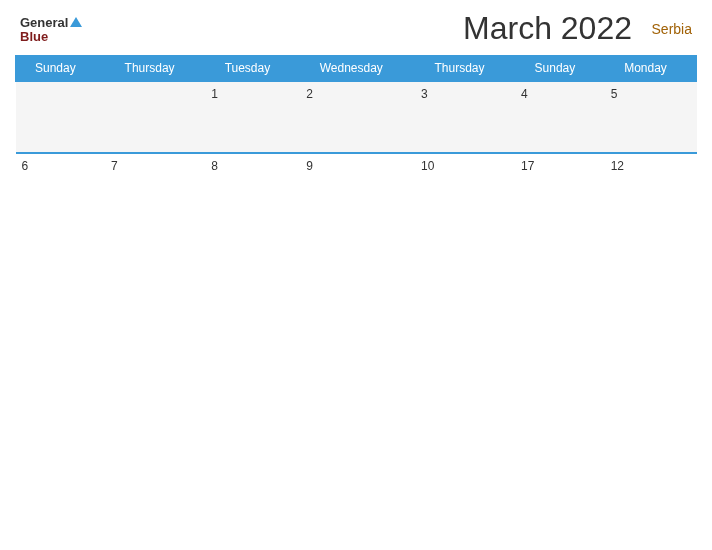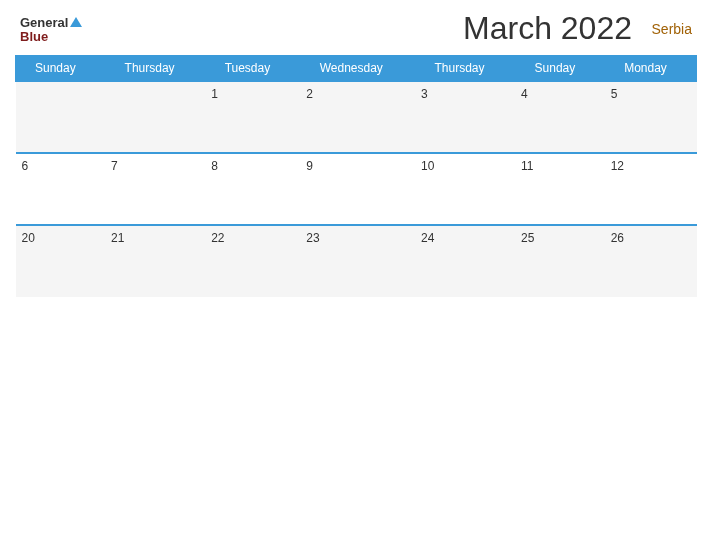--- a/index.html
+++ b/index.html
@@ -155,27 +155,18 @@
           <td><span class="day-num">3</span></td>
           <td><span class="day-num">4</span></td>
           <td><span class="day-num">5</span></td>
         </tr>
         <tr class="week-row">
           <td><span class="day-num">6</span></td>
           <td><span class="day-num">7</span></td>
           <td><span class="day-num">8</span></td>
           <td><span class="day-num">9</span></td>
           <td><span class="day-num">10</span></td>
-          <td><span class="day-num">11</span></td>
+          <td><span class="day-num">17</span></td>
           <td><span class="day-num">12</span></td>
-        </tr>
-        <tr class="week-row">
-          <td><span class="day-num">20</span></td>
-          <td><span class="day-num">21</span></td>
-          <td><span class="day-num">22</span></td>
-          <td><span class="day-num">23</span></td>
-          <td><span class="day-num">24</span></td>
-          <td><span class="day-num">25</span></td>
-          <td><span class="day-num">26</span></td>
         </tr>
       </tbody>
   </table>
 </div>
 
 </body></html>

